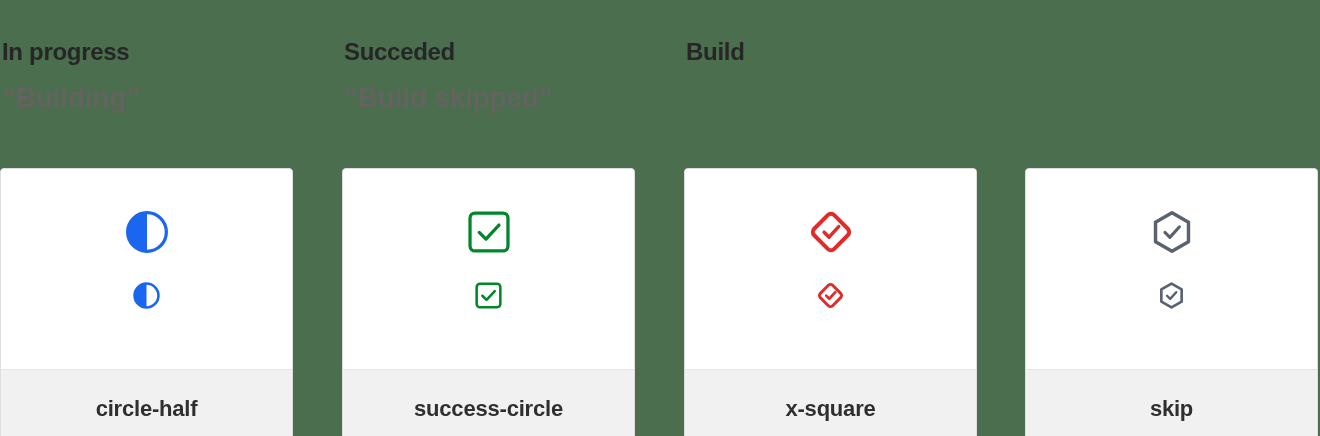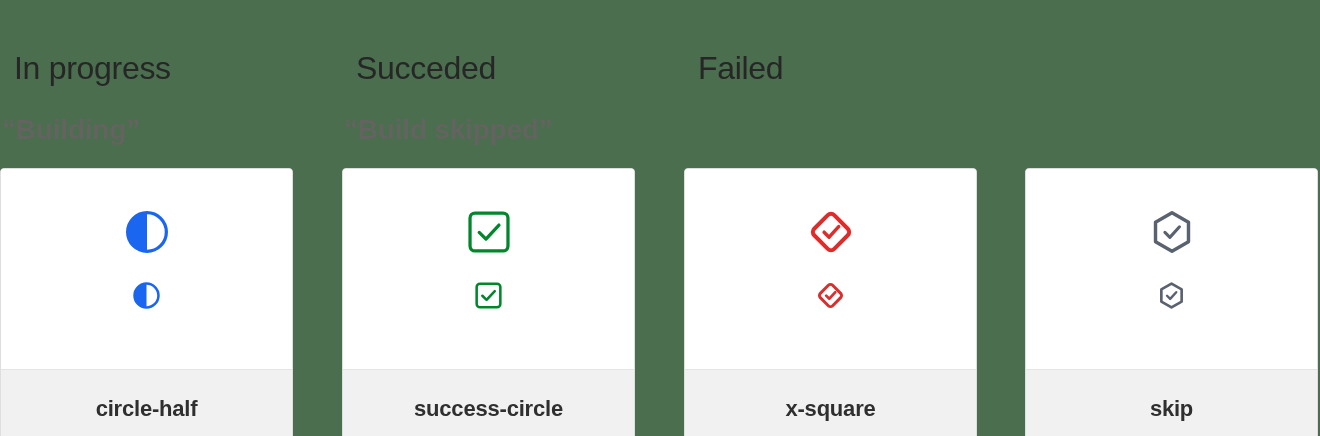--- a/index.html
+++ b/index.html
@@ -26,26 +26,26 @@
   }
   .col-0 { left: 0px; }
   .col-1 { left: 342px; }
   .col-2 { left: 684px; }
   .col-3 { left: 1025px; }
 
   .col-head {
     padding-left: 2px;
   }
   .col-title {
-    font-size: 32px;
-    font-weight: normal;
+    font-size: 24px;
+    font-weight: bold;
     color: #262626;
     letter-spacing: -0.3px;
     line-height: 1;
-    margin: 12px;
+    margin: 0;
     padding-top: 40px;
     white-space: nowrap;
   }
   .col-sub {
     font-size: 28px;
     font-weight: bold;
     color: #63635f;
     letter-spacing: -0.2px;
     line-height: 1;
     margin: 0;
@@ -156,21 +156,21 @@
         </span>
       </div>
       <div class="card-footer">
         <span class="card-label">success-circle</span>
       </div>
     </div>
   </div>
 
   <div class="column col-2">
     <div class="col-head">
-      <div class="col-title">Failed</div>
+      <div class="col-title">Build</div>
     </div>
     <div class="card">
       <div class="card-body">
         <span class="icon-large">
           <svg viewBox="0 0 24 24" width="46" height="46">
             <g transform="rotate(45 12 12)">
               <rect x="4.6" y="4.6" width="14.8" height="14.8" rx="2.4" ry="2.4" fill="none" stroke="#e02b2b" stroke-width="2.1"></rect>
             </g>
             <path d="M8.4 12.1 L11.0 14.7 L16.0 9.2" fill="none" stroke="#e02b2b" stroke-width="1.8" stroke-linecap="round" stroke-linejoin="round"></path>
           </svg>

